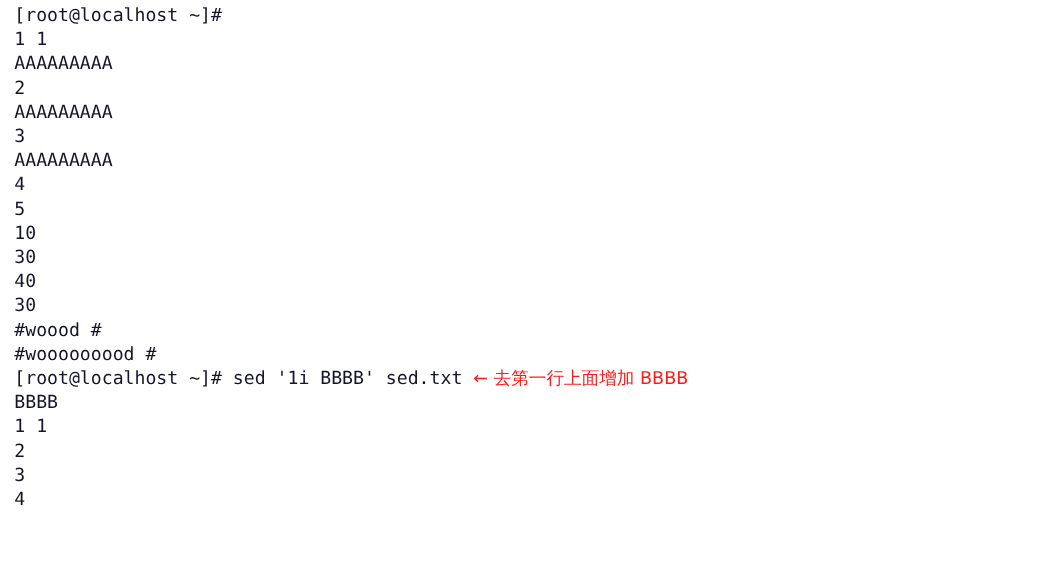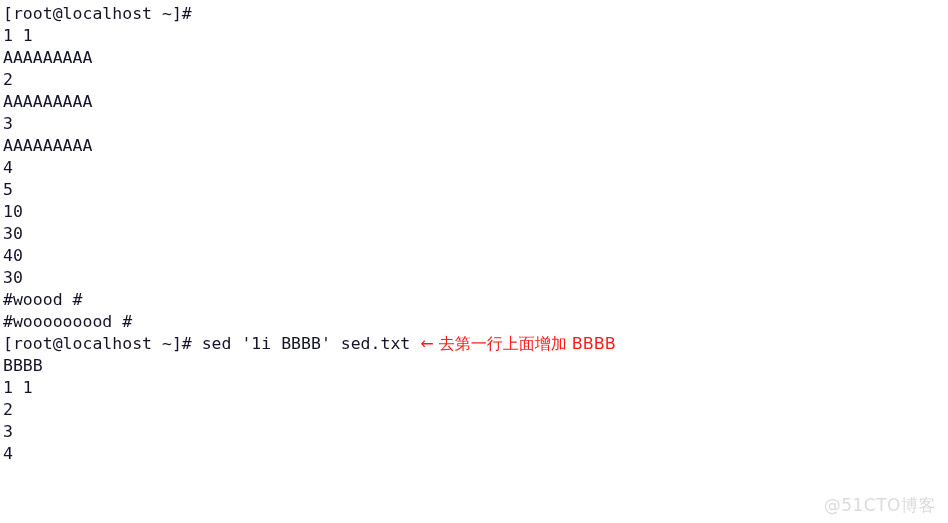--- a/index.html
+++ b/index.html
@@ -21,20 +21,21 @@
     padding: 3px 0 0 3px;
     box-sizing: border-box;
   }
   .line {
     height: 22px;
     line-height: 22px;
     font-size: 16.5px;
     white-space: pre;
     color: #14142b;
     letter-spacing: 0px;
+    margin-left: 10px;
   }
   .line .cmd {
     color: #14142b;
   }
   .annot {
     color: #ff1a1a;
     font-family: "DejaVu Sans", "Liberation Sans", sans-serif;
     font-size: 16px;
   }
   #watermark {
@@ -68,14 +69,13 @@
       <div class="line"><span class="cmd">30</span></div>
       <div class="line"><span class="cmd">#woood #</span></div>
       <div class="line"><span class="cmd">#wooooooood #</span></div>
       <div class="line"><span class="cmd">[root@localhost ~]# sed '1i BBBB' sed.txt </span><span class="annot">← 去第一行上面增加 BBBB</span></div>
       <div class="line"><span class="cmd">BBBB</span></div>
       <div class="line"><span class="cmd">1 1</span></div>
       <div class="line"><span class="cmd">2</span></div>
       <div class="line"><span class="cmd">3</span></div>
       <div class="line"><span class="cmd">4</span></div>
     </div>
-  <div id="watermark">@51CTO博客</div>
 </div>
 
 </body></html>

